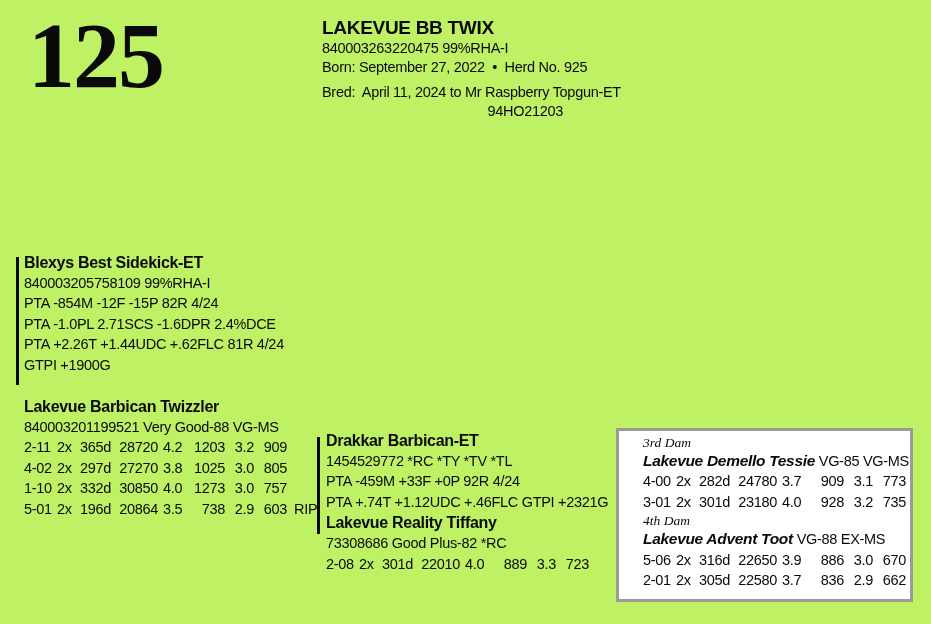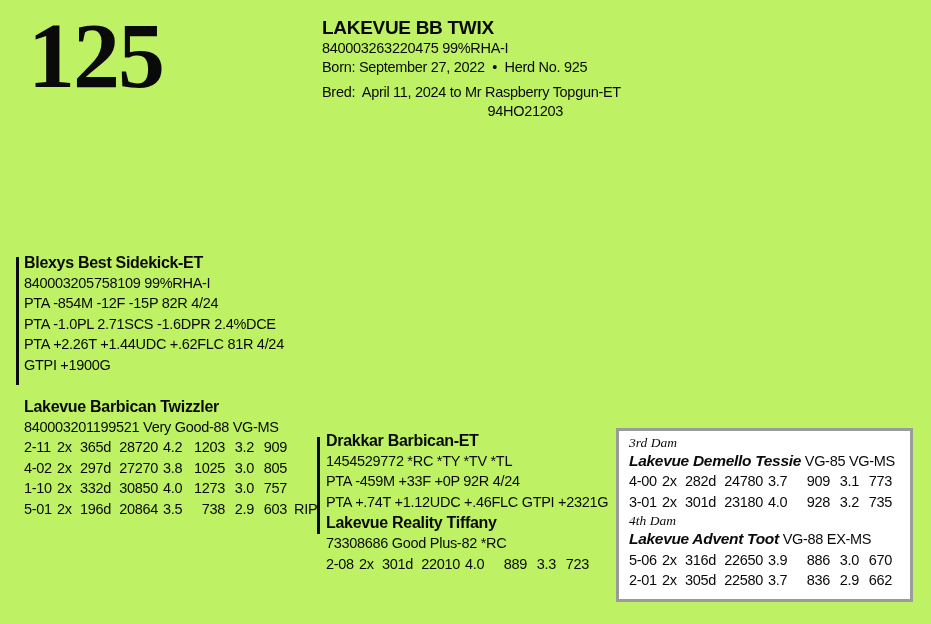--- a/index.html
+++ b/index.html
@@ -27,21 +27,21 @@
   .pline{font-size:14.5px;line-height:20.4px;letter-spacing:-0.3px;white-space:pre;}
   .sire-block{position:absolute;left:24px;top:252px;width:290px;}
   .dam-block{position:absolute;left:24px;top:396px;width:300px;}
   .middle-block{position:absolute;left:326px;top:430px;width:290px;}
   .bracket{position:absolute;width:2.5px;background:#0a0a0a;}
   .bracket-sire-dam{left:16px;top:257px;height:128px;}
   .bracket-dam-parents{left:317px;top:437px;height:97px;}
   .maternal-box{
     position:absolute;left:616px;top:428px;width:297px;height:174px;
     border:3px solid #9b9b9b;box-sizing:border-box;
-    padding:3px 0 0 10px;background:#ffffff;
+    padding:3px 0 0 24px;background:#ffffff;
   }
   .dam-gen-label{
     font-family:"Liberation Serif",serif;font-style:italic;
     font-size:13.5px;line-height:17px;
   }
   .box-name-line{font-size:14.5px;line-height:20.4px;letter-spacing:-0.3px;white-space:pre;}
   .box-name{font-weight:700;font-size:15.5px;letter-spacing:-0.3px;font-style:italic;}
   .rec-row{display:flex;column-gap:5px;height:20.4px;align-items:baseline;
     font-size:14.5px;letter-spacing:-0.3px;line-height:20.4px;}
   .rc{white-space:pre;flex:0 0 auto;}

